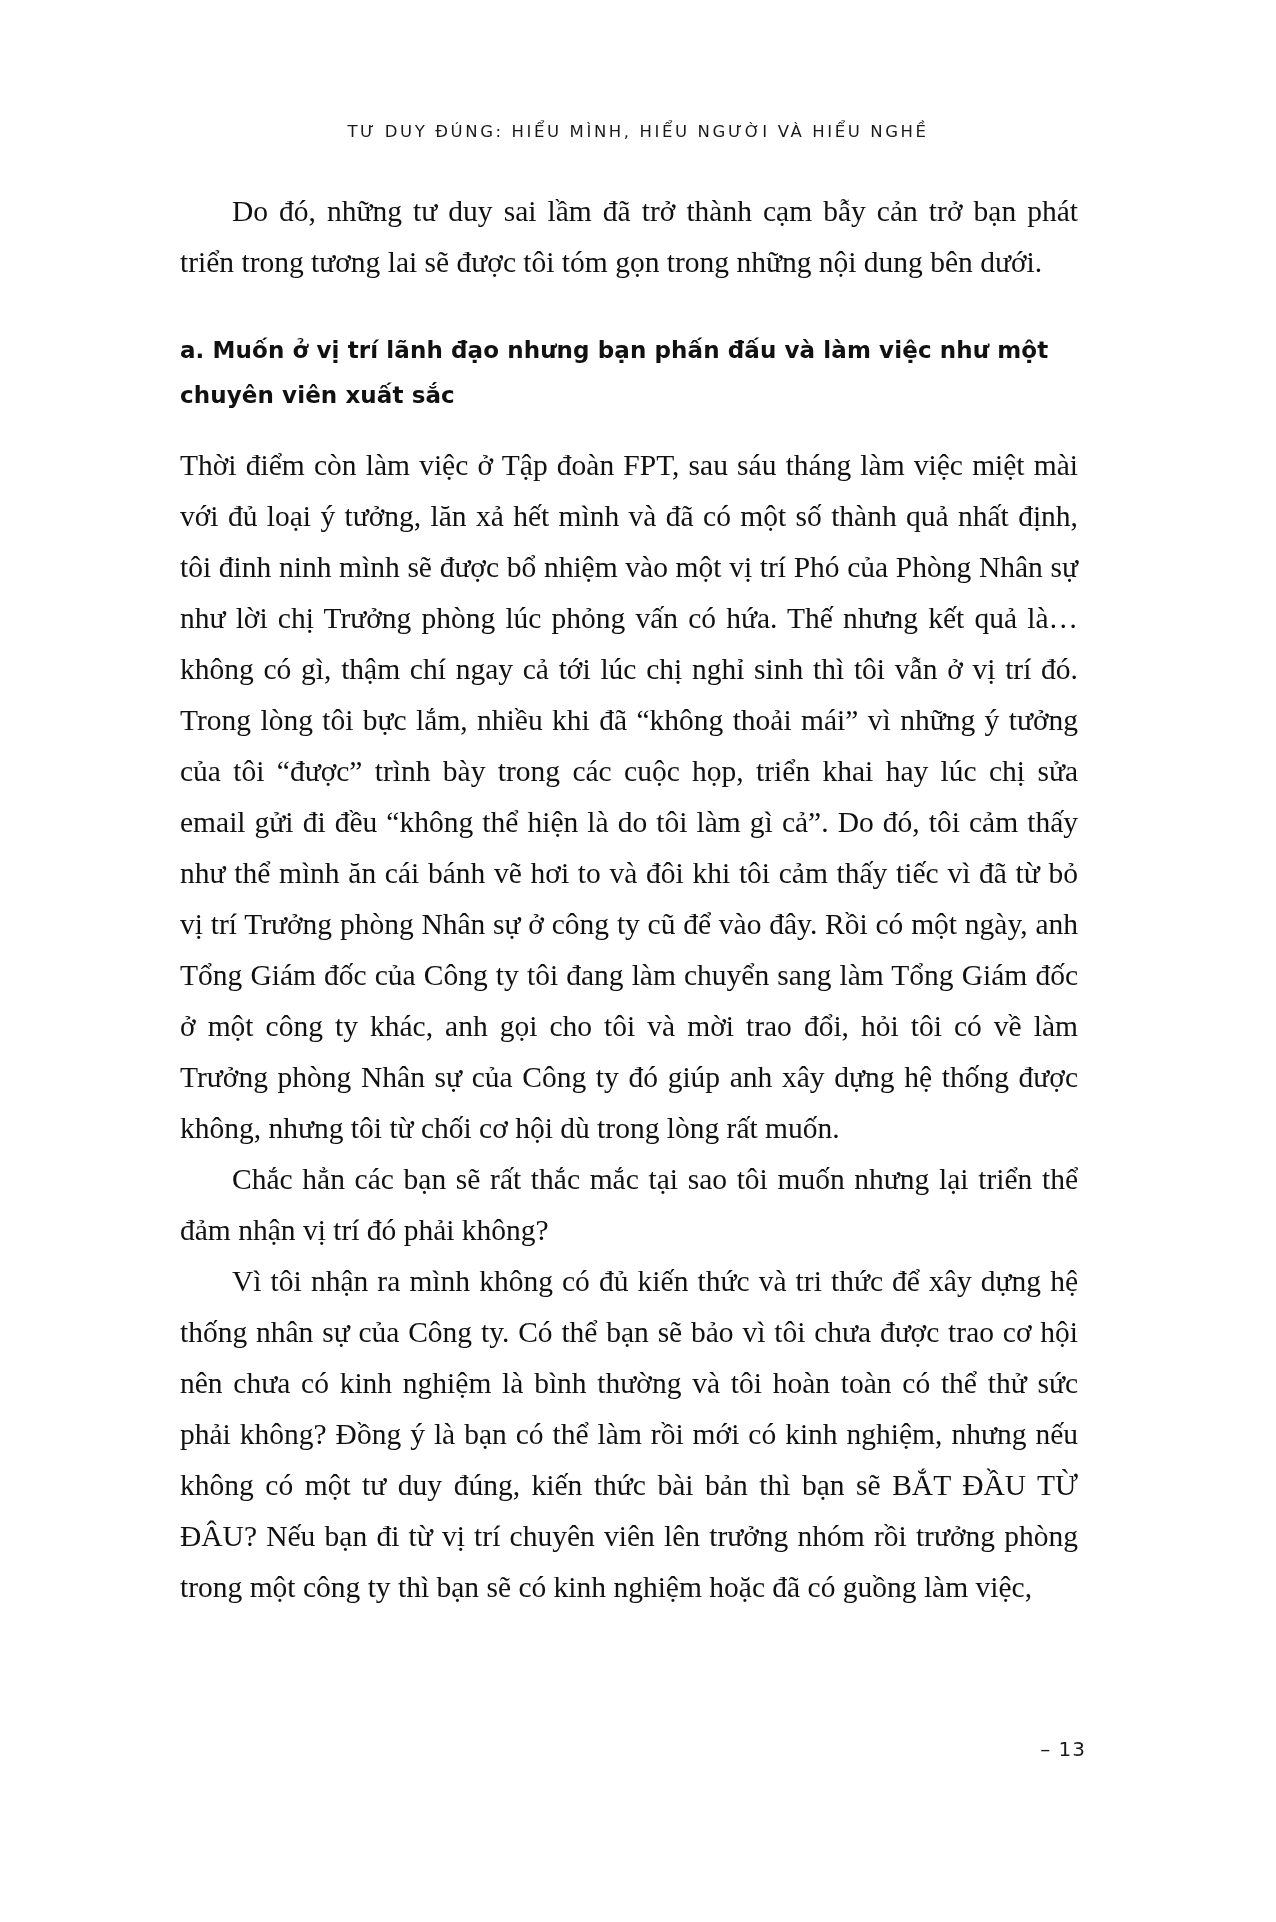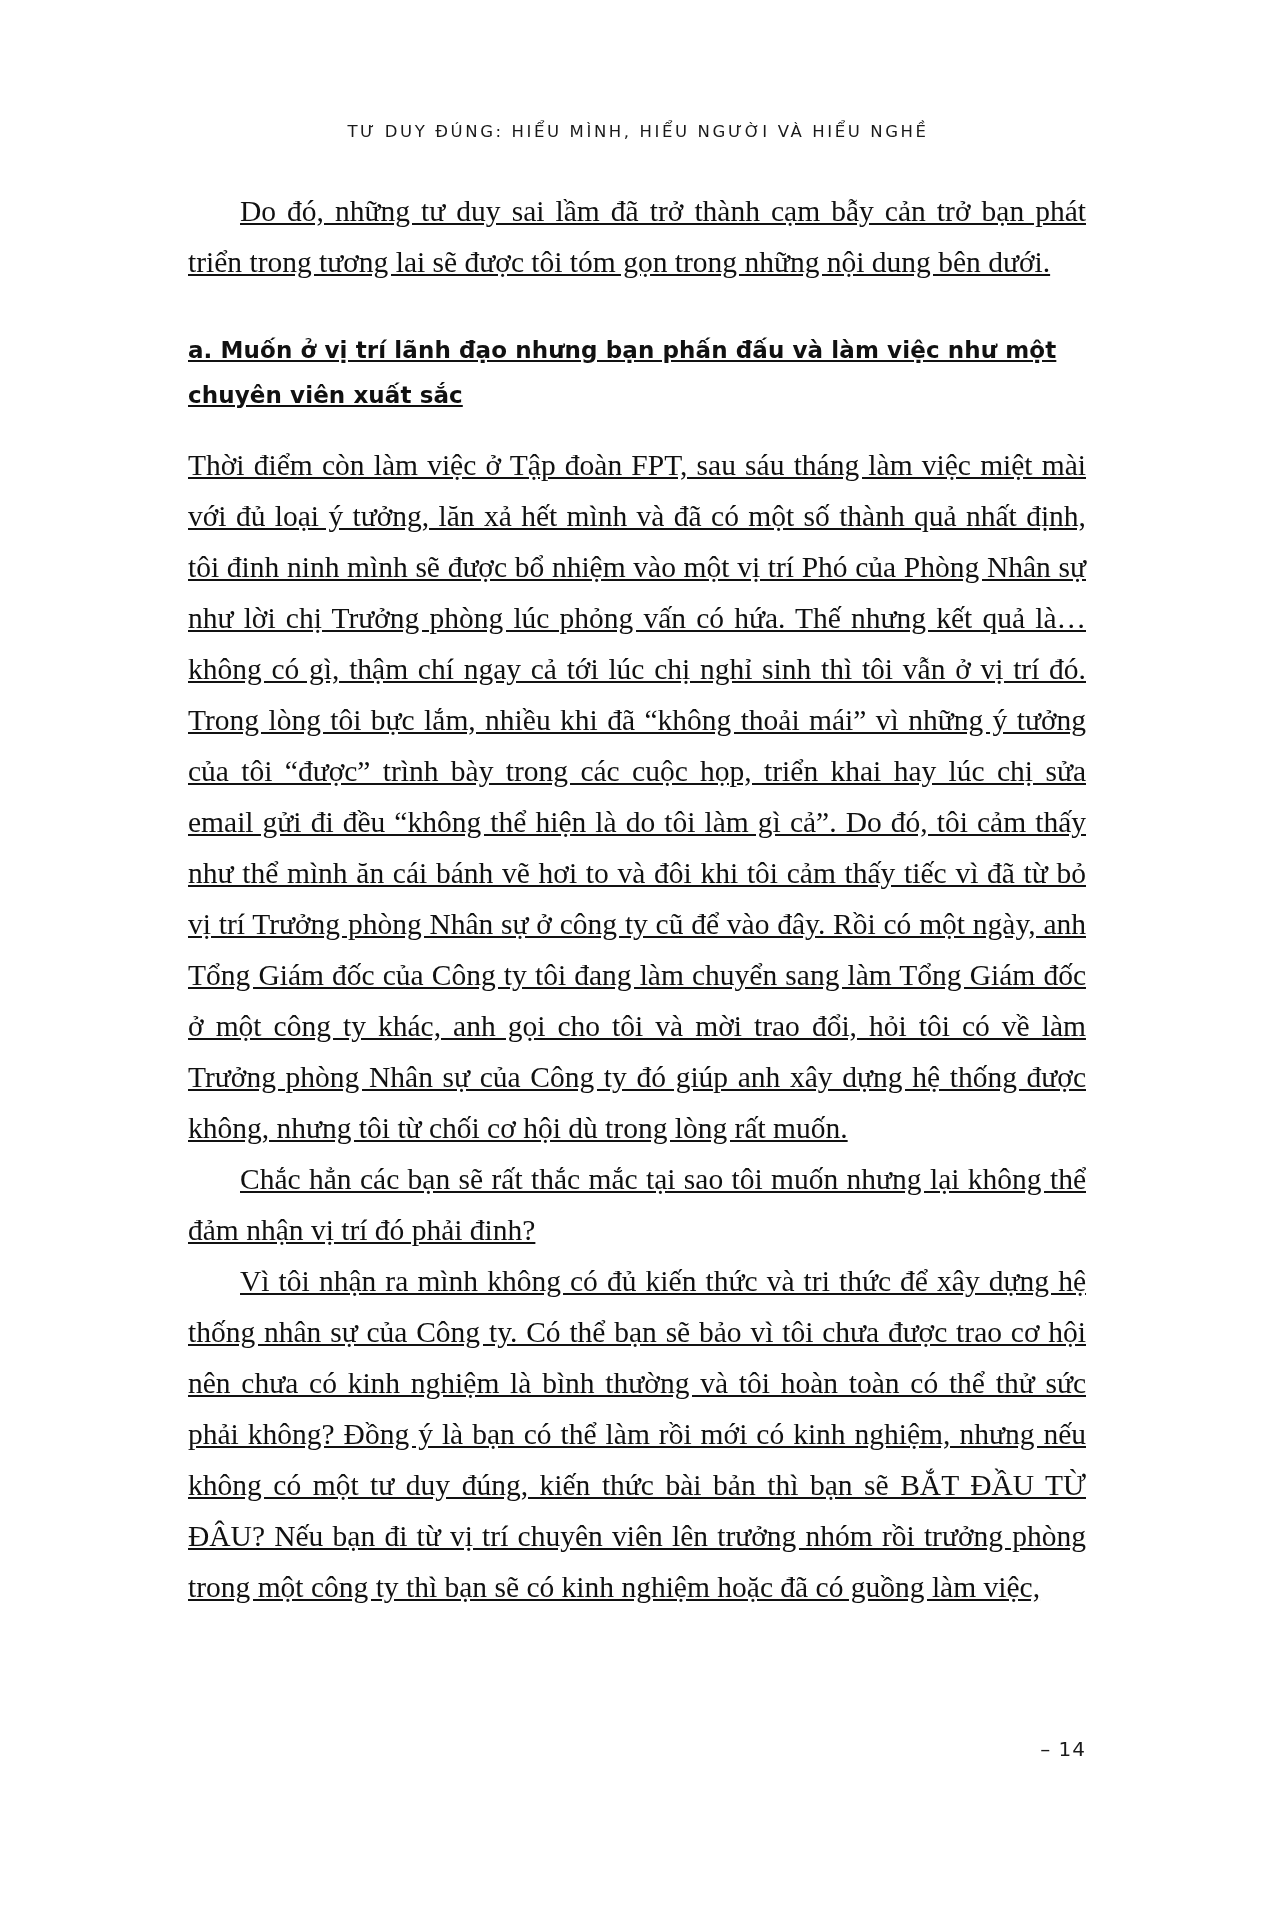--- a/index.html
+++ b/index.html
@@ -26,23 +26,22 @@
     font-family: "DejaVu Sans", sans-serif;
     font-size: 16.5px;
     letter-spacing: 2.6px;
     color: #1a1a1a;
     text-transform: uppercase;
     font-weight: 400;
   }
   .content {
     position: absolute;
     top: 186px;
-    left: 188px;
+    left: 180px;
     width: 898px;
-    text-decoration: underline;
   }
   p.body {
     margin: 0 0 0 0;
     font-size: 29.5px;
     line-height: 51px;
     text-align: justify;
     text-justify: inter-word;
     color: #111111;
     hyphens: none;
   }
@@ -82,21 +81,21 @@
   <div class="running-head">TƯ DUY ĐÚNG: HIỂU MÌNH, HIỂU NGƯỜI VÀ HIỂU NGHỀ</div>
 
   <div class="content">
 
     <p class="body indent gap-after">Do đó, những tư duy sai lầm đã trở thành cạm bẫy cản trở bạn phát triển trong tương lai sẽ được tôi tóm gọn trong những nội dung bên dưới.</p>
 
     <h2 class="subhead">a. Muốn ở vị trí lãnh đạo nhưng bạn phấn đấu và làm việc như một chuyên viên xuất sắc</h2>
 
     <p class="body">Thời điểm còn làm việc ở Tập đoàn FPT, sau sáu tháng làm việc miệt mài với đủ loại ý tưởng, lăn xả hết mình và đã có một số thành quả nhất định, tôi đinh ninh mình sẽ được bổ nhiệm vào một vị trí Phó của Phòng Nhân sự như lời chị Trưởng phòng lúc phỏng vấn có hứa. Thế nhưng kết quả là… không có gì, thậm chí ngay cả tới lúc chị nghỉ sinh thì tôi vẫn ở vị trí đó. Trong lòng tôi bực lắm, nhiều khi đã “không thoải mái” vì những ý tưởng của tôi “được” trình bày trong các cuộc họp, triển khai hay lúc chị sửa email gửi đi đều “không thể hiện là do tôi làm gì cả”. Do đó, tôi cảm thấy như thể mình ăn cái bánh vẽ hơi to và đôi khi tôi cảm thấy tiếc vì đã từ bỏ vị trí Trưởng phòng Nhân sự ở công ty cũ để vào đây. Rồi có một ngày, anh Tổng Giám đốc của Công ty tôi đang làm chuyển sang làm Tổng Giám đốc ở một công ty khác, anh gọi cho tôi và mời trao đổi, hỏi tôi có về làm Trưởng phòng Nhân sự của Công ty đó giúp anh xây dựng hệ thống được không, nhưng tôi từ chối cơ hội dù trong lòng rất muốn.</p>
 
-    <p class="body indent">Chắc hẳn các bạn sẽ rất thắc mắc tại sao tôi muốn nhưng lại không thể đảm nhận vị trí đó phải đinh?</p>
+    <p class="body indent">Chắc hẳn các bạn sẽ rất thắc mắc tại sao tôi muốn nhưng lại triển thể đảm nhận vị trí đó phải không?</p>
 
     <p class="body indent">Vì tôi nhận ra mình không có đủ kiến thức và tri thức để xây dựng hệ thống nhân sự của Công ty. Có thể bạn sẽ bảo vì tôi chưa được trao cơ hội nên chưa có kinh nghiệm là bình thường và tôi hoàn toàn có thể thử sức phải không? Đồng ý là bạn có thể làm rồi mới có kinh nghiệm, nhưng nếu không có một tư duy đúng, kiến thức bài bản thì bạn sẽ BẮT ĐẦU TỪ ĐÂU? Nếu bạn đi từ vị trí chuyên viên lên trưởng nhóm rồi trưởng phòng trong một công ty thì bạn sẽ có kinh nghiệm hoặc đã có guồng làm việc,</p>
 
   </div>
 
-  <div class="folio">– 14</div>
+  <div class="folio">– 13</div>
 
 </div>
 
 </body></html>

